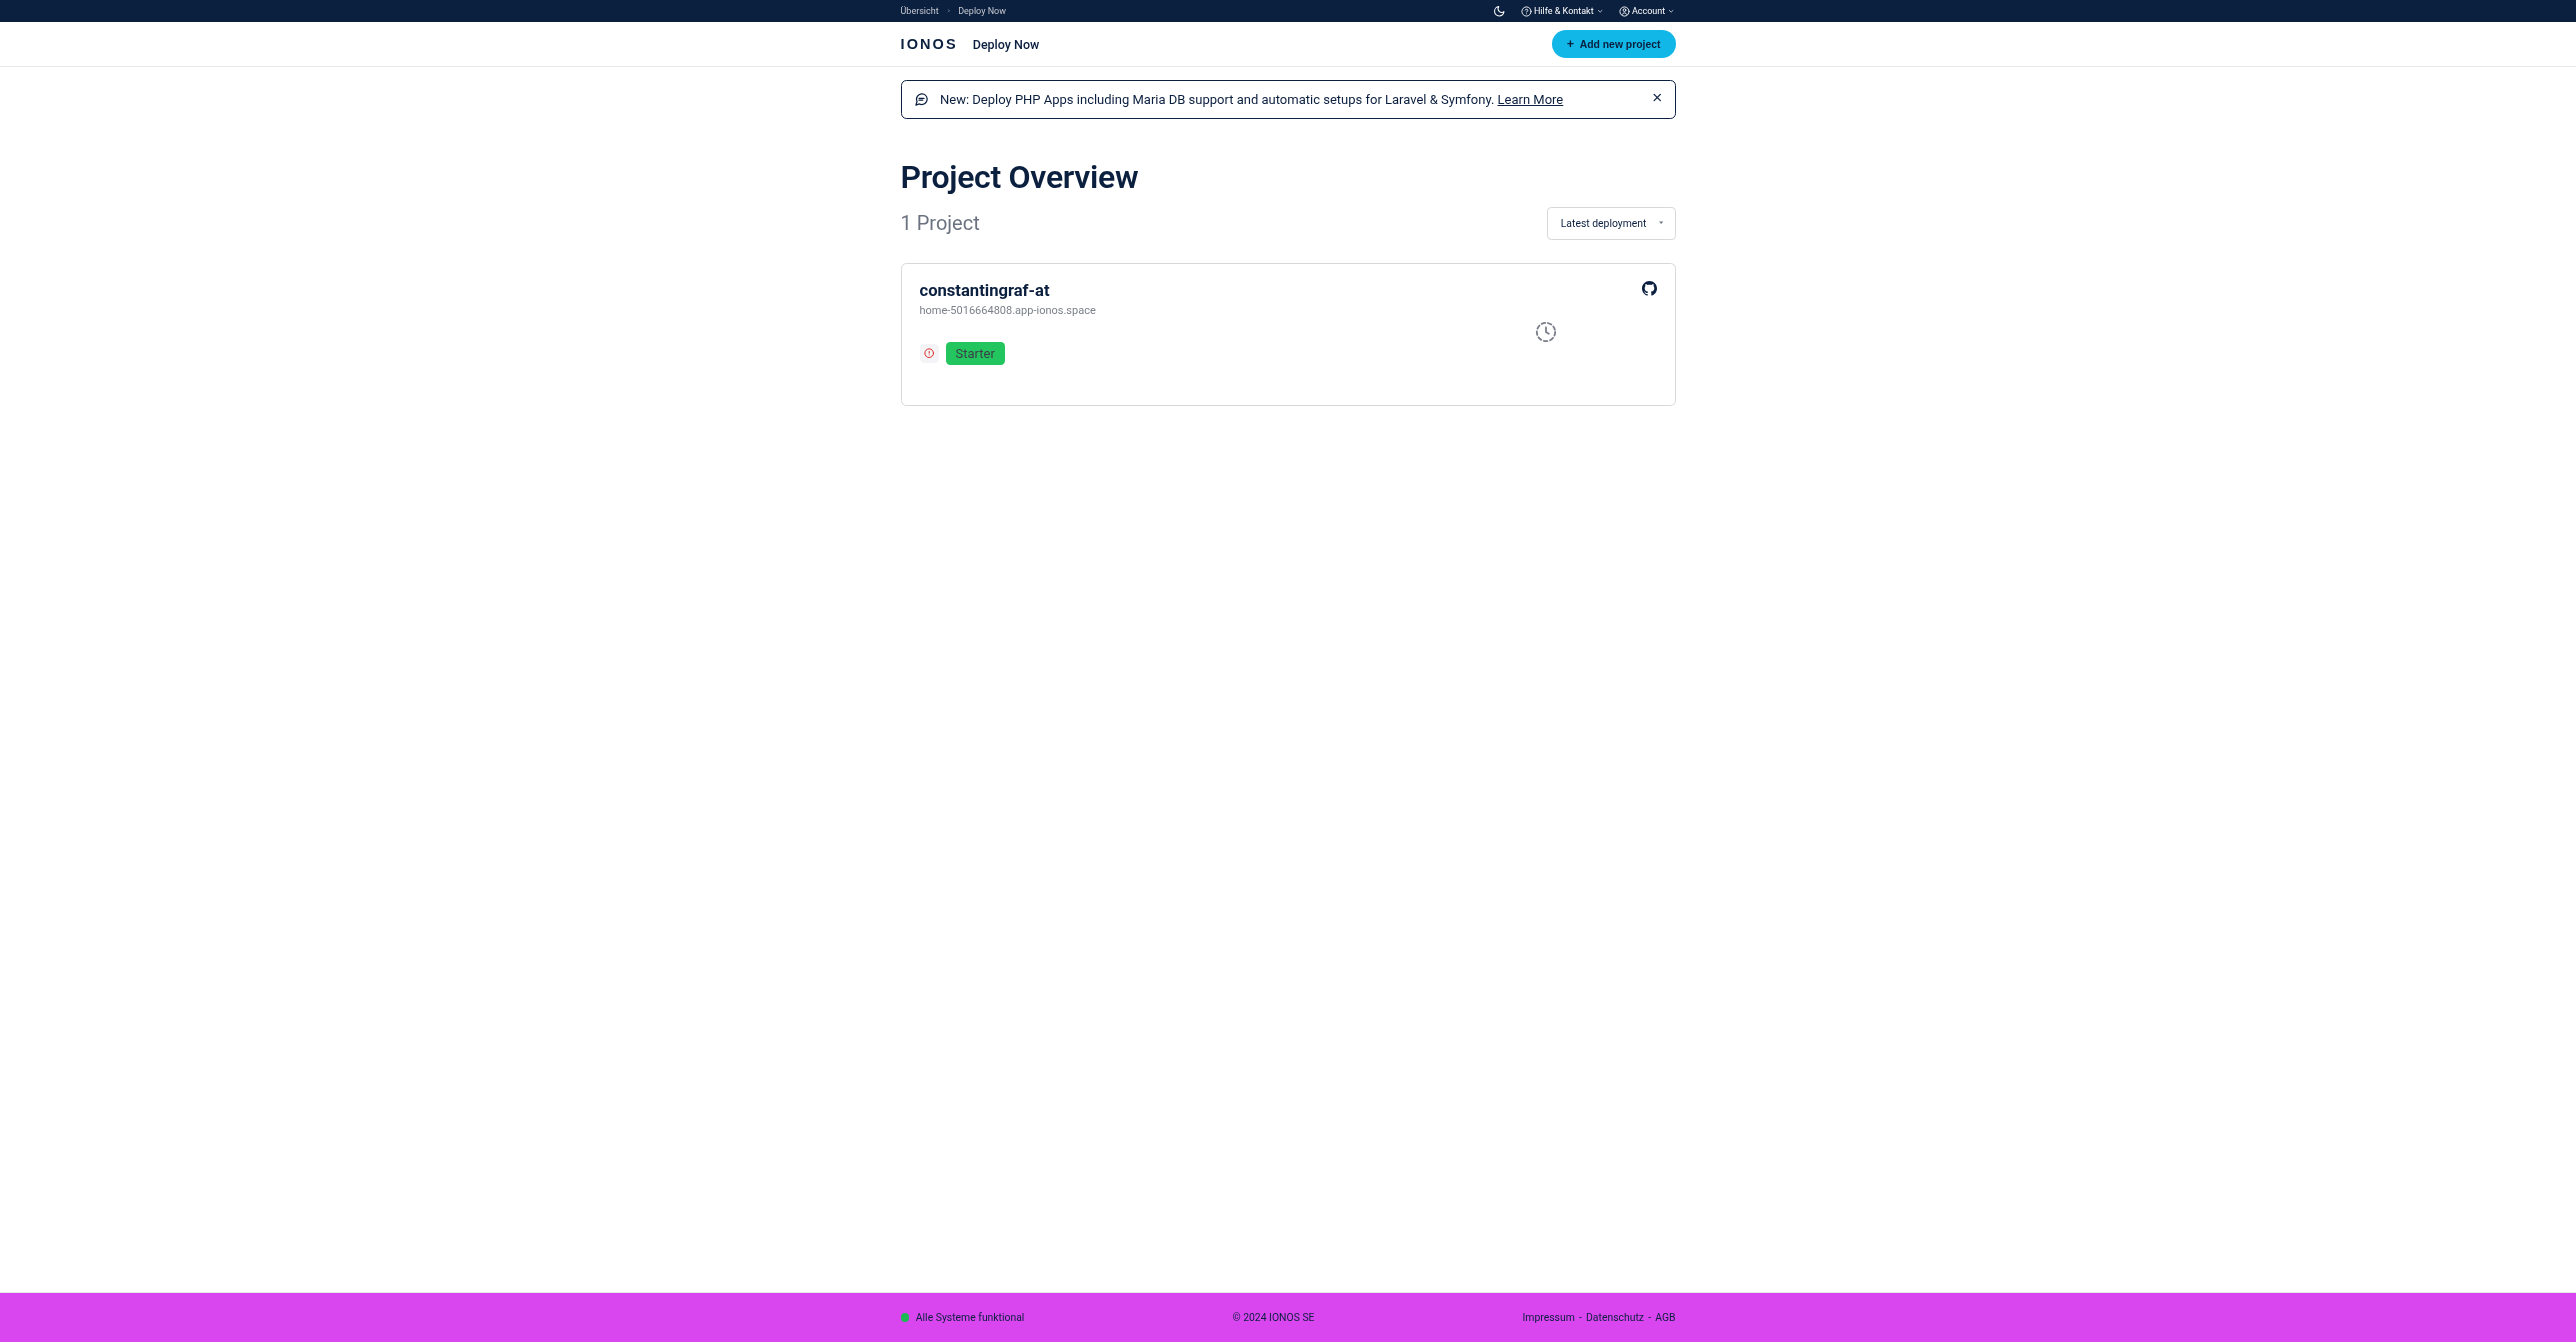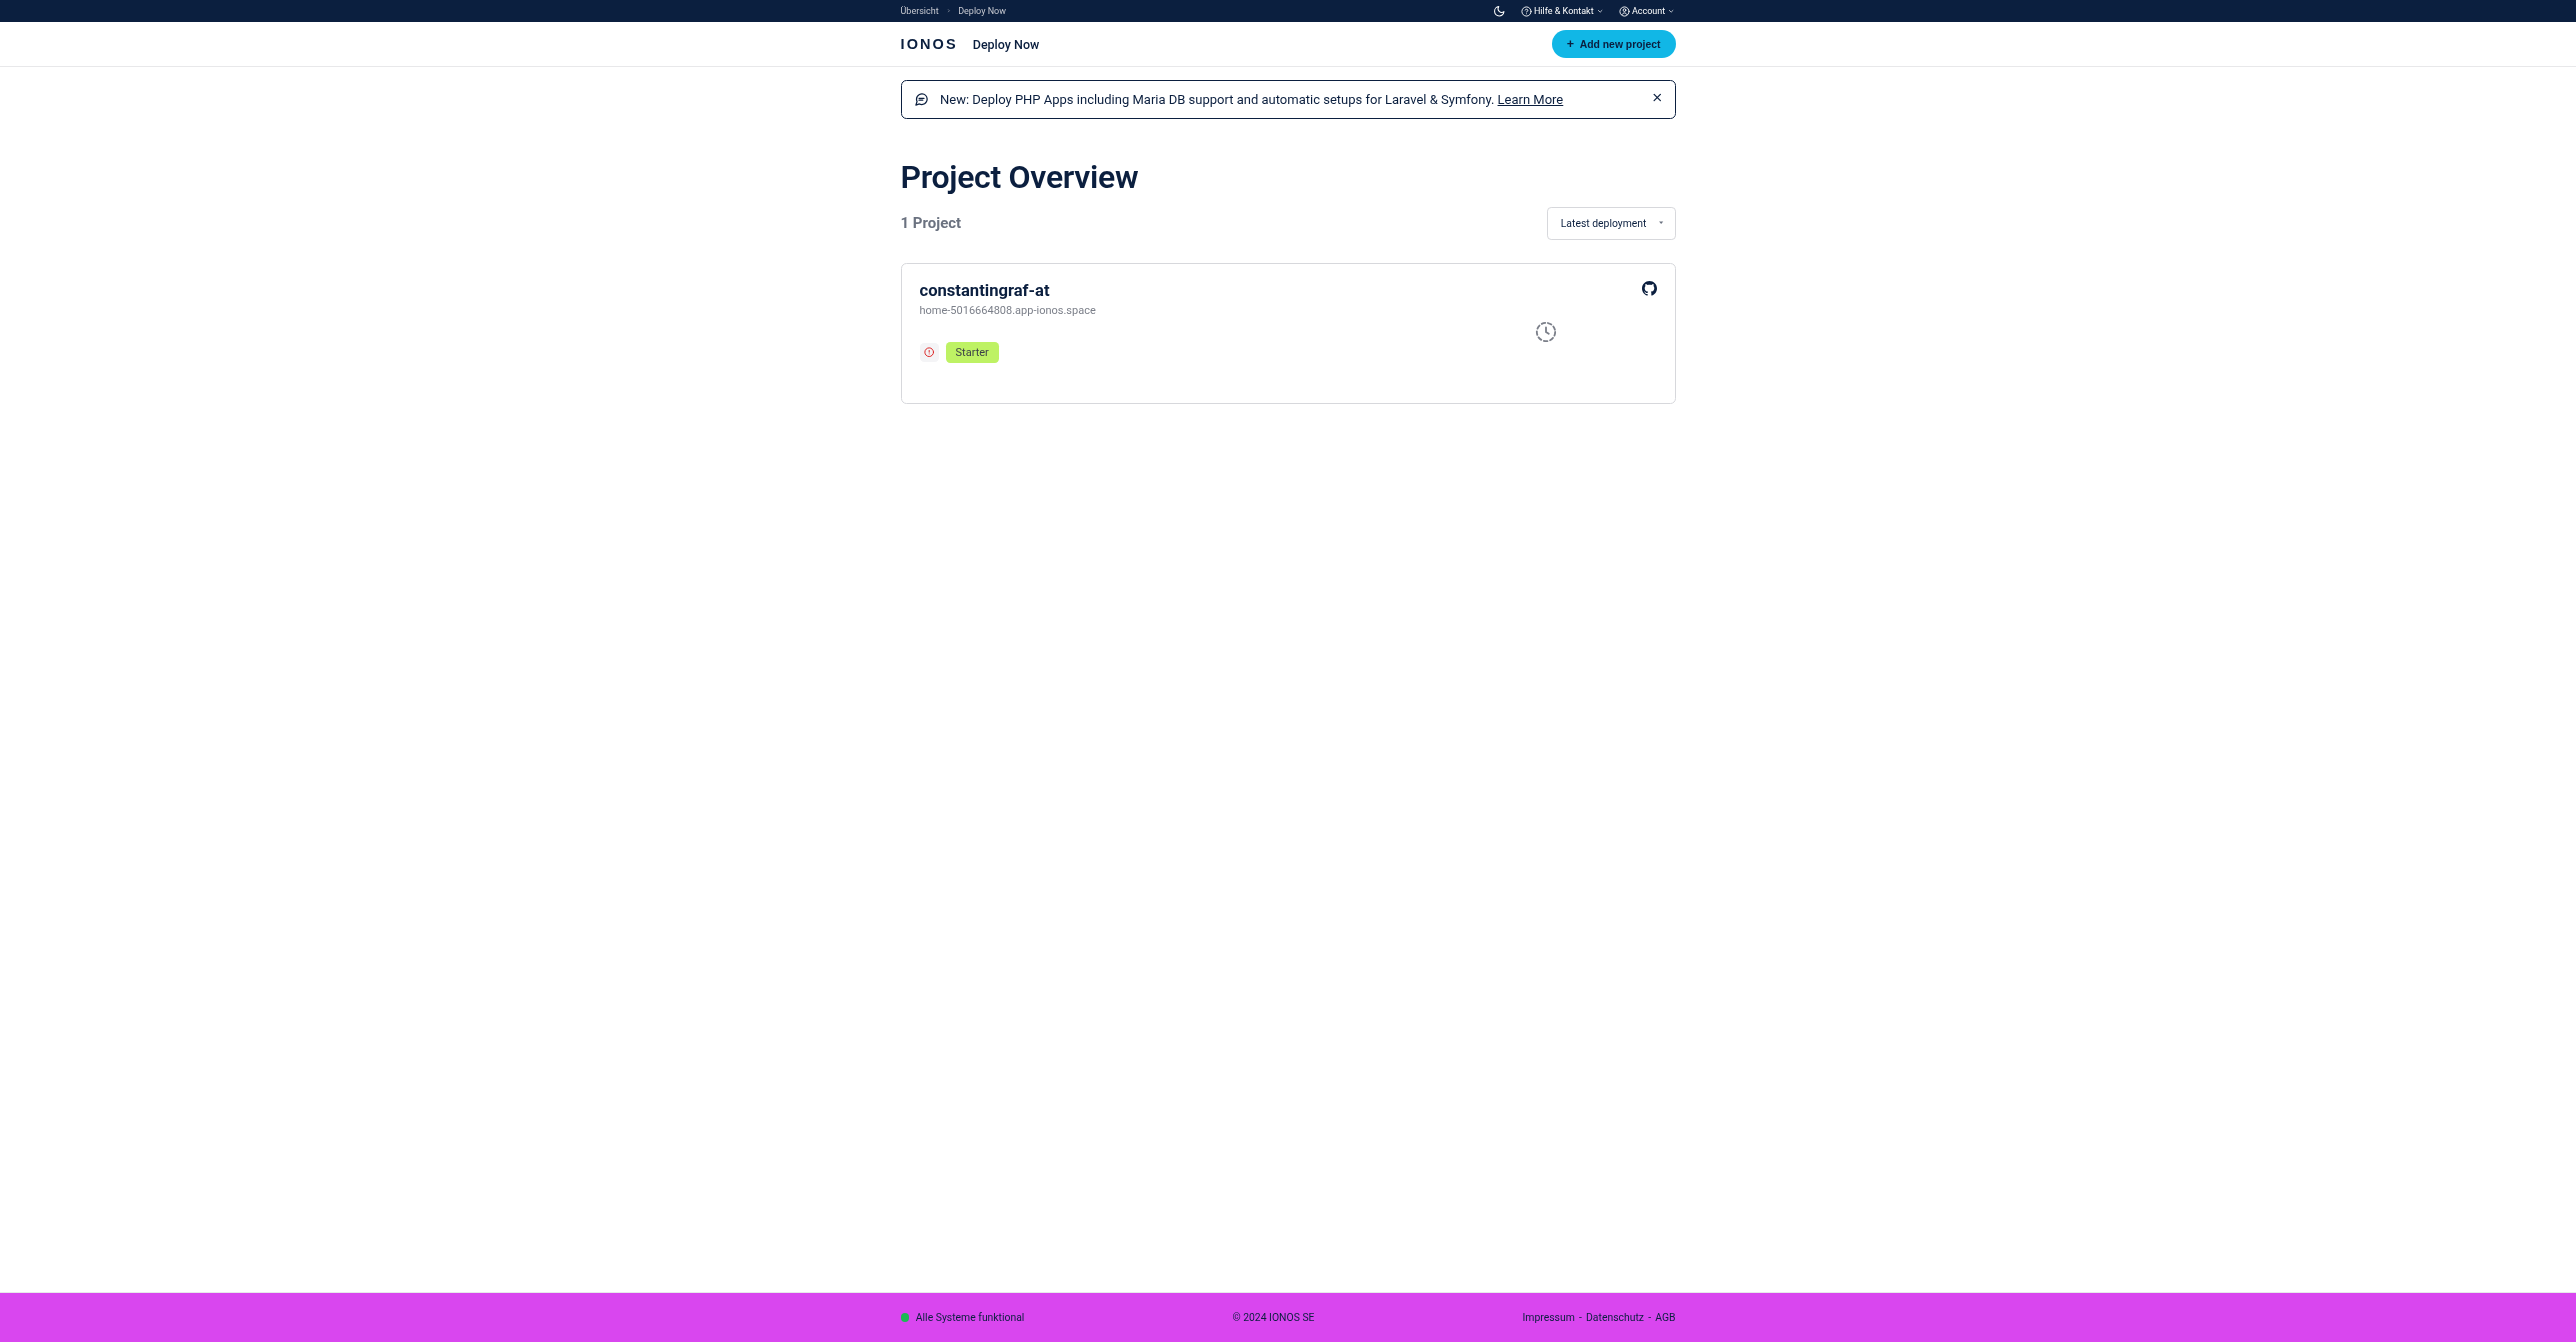--- a/index.html
+++ b/index.html
@@ -139,23 +139,23 @@
       color: #0b1f3f;
       letter-spacing: -0.3px;
     }
     .title-row {
       display: flex;
       align-items: center;
       justify-content: space-between;
       margin-top: 11px;
     }
     .project-count {
-      font-size: 15px;
+      font-size: 20px;
       color: #6b7280;
-      font-weight: 700;
+      font-weight: 400;
     }
     .sort-select {
       border: 0.7px solid #d7d8dc;
       border-radius: 4.2px;
       height: 33px;
       padding: 0 28px 0 12.5px;
       font-size: 10.4px;
       color: #0b1f3f;
       background: #fff;
       display: flex;
@@ -202,23 +202,23 @@
     .status-badge {
       width: 19.4px;
       height: 19.4px;
       border-radius: 4.2px;
       background: #f4f4f6;
       display: flex;
       align-items: center;
       justify-content: center;
     }
     .plan-chip {
-      background: #bef264;
+      background: #22c55e;
       color: #3b3f48;
-      font-size: 11px;
+      font-size: 13px;
       padding: 4.2px 9.7px;
       border-radius: 4.2px;
     }
     .github-icon {
       cursor: pointer;
     }
     .clock-wrap {
       position: absolute;
       right: 118px;
       top: 57px;

